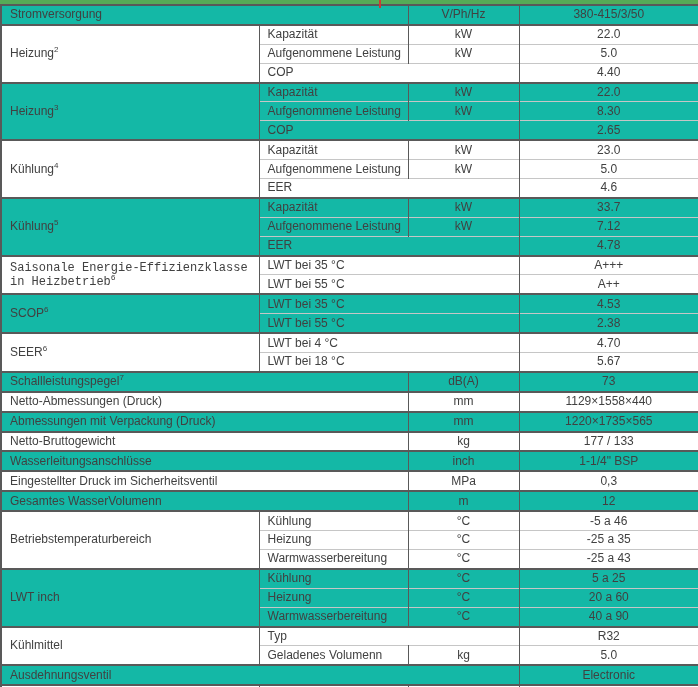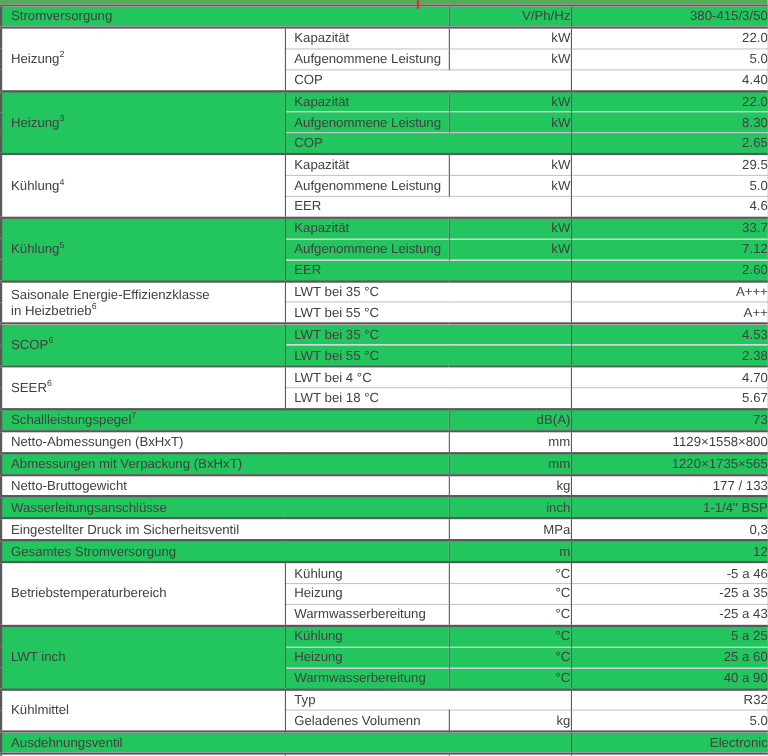--- a/index.html
+++ b/index.html
@@ -24,24 +24,24 @@
     border-right: 1px solid #595959;
     height: 17.9px;
     padding: 0;
     white-space: nowrap;
     overflow: hidden;
     line-height: 17px;
     vertical-align: middle;
   }
   tr.gs > td { border-top: 2px solid #595959; }
   tr:not(.gs) > td { border-top: 1px solid #c6c6c6; margin-top: 40px; }
-  tr.sh > td { background: #22c55e; }
+  tr.sh > td { background: #14b8a6; }
   td.lab, td.sub { text-align: left; padding-left: 8px; }
-  td.ctr { text-align: right; }
-  td.lab div { line-height: 14px; }
+  td.ctr { text-align: center; }
+  td.lab div { line-height: 14px; font-family: Liberation Mono, monospace; }
   sup { font-size: 8px; line-height: 0; }
 </style>
 </head>
 <body>
 
 <div class="topbar" style="background: rgb(85, 171, 87);">
   <div class="redtick" style="background: rgb(204, 58, 51);"></div>
 </div>
 
 <table class="spec">
@@ -84,21 +84,21 @@
         <td class="ctr">8.30</td>
       </tr>
       <tr class="sh">
         <td class="sub" colspan="2">COP</td>
         <td class="ctr">2.65</td>
       </tr>
       <tr class="gs">
         <td class="lab" rowspan="3">Kühlung<sup>4</sup></td>
         <td class="sub">Kapazität</td>
         <td class="ctr">kW</td>
-        <td class="ctr">29.5</td>
+        <td class="ctr">23.0</td>
       </tr>
       <tr>
         <td class="sub">Aufgenommene Leistung</td>
         <td class="ctr">kW</td>
         <td class="ctr">5.0</td>
       </tr>
       <tr>
         <td class="sub" colspan="2">EER</td>
         <td class="ctr">4.6</td>
       </tr>
@@ -108,21 +108,21 @@
         <td class="ctr">kW</td>
         <td class="ctr">33.7</td>
       </tr>
       <tr class="sh">
         <td class="sub">Aufgenommene Leistung</td>
         <td class="ctr">kW</td>
         <td class="ctr">7.12</td>
       </tr>
       <tr class="sh">
         <td class="sub" colspan="2">EER</td>
-        <td class="ctr">2.60</td>
+        <td class="ctr">4.78</td>
       </tr>
       <tr class="gs">
         <td class="lab" rowspan="2">
           <div>Saisonale Energie-Effizienzklasse</div>
           <div>in Heizbetrieb<sup>6</sup></div>
         </td>
         <td class="sub" colspan="2">LWT bei 35 °C</td>
         <td class="ctr">A+++</td>
       </tr>
       <tr>
@@ -146,46 +146,46 @@
       <tr>
         <td class="sub" colspan="2">LWT bei 18 °C</td>
         <td class="ctr">5.67</td>
       </tr>
       <tr class="gs sh">
         <td class="lab" colspan="2">Schallleistungspegel<sup>7</sup></td>
         <td class="ctr">dB(A)</td>
         <td class="ctr">73</td>
       </tr>
       <tr class="gs">
-        <td class="lab" colspan="2">Netto-Abmessungen (BxHxT)</td>
+        <td class="lab" colspan="2">Netto-Abmessungen (Druck)</td>
         <td class="ctr">mm</td>
-        <td class="ctr">1129×1558×800</td>
-      </tr>
-      <tr class="gs sh">
-        <td class="lab" colspan="2">Abmessungen mit Verpackung (BxHxT)</td>
+        <td class="ctr">1129×1558×440</td>
+      </tr>
+      <tr class="gs sh">
+        <td class="lab" colspan="2">Abmessungen mit Verpackung (Druck)</td>
         <td class="ctr">mm</td>
         <td class="ctr">1220×1735×565</td>
       </tr>
       <tr class="gs">
         <td class="lab" colspan="2">Netto-Bruttogewicht</td>
         <td class="ctr">kg</td>
         <td class="ctr">177 / 133</td>
       </tr>
       <tr class="gs sh">
         <td class="lab" colspan="2">Wasserleitungsanschlüsse</td>
         <td class="ctr">inch</td>
         <td class="ctr">1-1/4" BSP</td>
       </tr>
       <tr class="gs">
         <td class="lab" colspan="2">Eingestellter Druck im Sicherheitsventil</td>
         <td class="ctr">MPa</td>
         <td class="ctr">0,3</td>
       </tr>
       <tr class="gs sh">
-        <td class="lab" colspan="2">Gesamtes Stromversorgung</td>
+        <td class="lab" colspan="2">Gesamtes WasserVolumenn</td>
         <td class="ctr">m</td>
         <td class="ctr">12</td>
       </tr>
       <tr class="gs">
         <td class="lab" rowspan="3">Betriebstemperaturbereich</td>
         <td class="sub">Kühlung</td>
         <td class="ctr">°C</td>
         <td class="ctr">-5 a 46</td>
       </tr>
       <tr>
@@ -200,21 +200,21 @@
       </tr>
       <tr class="gs sh">
         <td class="lab" rowspan="3">LWT inch</td>
         <td class="sub">Kühlung</td>
         <td class="ctr">°C</td>
         <td class="ctr">5 a 25</td>
       </tr>
       <tr class="sh">
         <td class="sub">Heizung</td>
         <td class="ctr">°C</td>
-        <td class="ctr">25 a 60</td>
+        <td class="ctr">20 a 60</td>
       </tr>
       <tr class="sh">
         <td class="sub">Warmwasserbereitung</td>
         <td class="ctr">°C</td>
         <td class="ctr">40 a 90</td>
       </tr>
       <tr class="gs">
         <td class="lab" rowspan="2">Kühlmittel</td>
         <td class="sub" colspan="2">Typ</td>
         <td class="ctr">R32</td>

